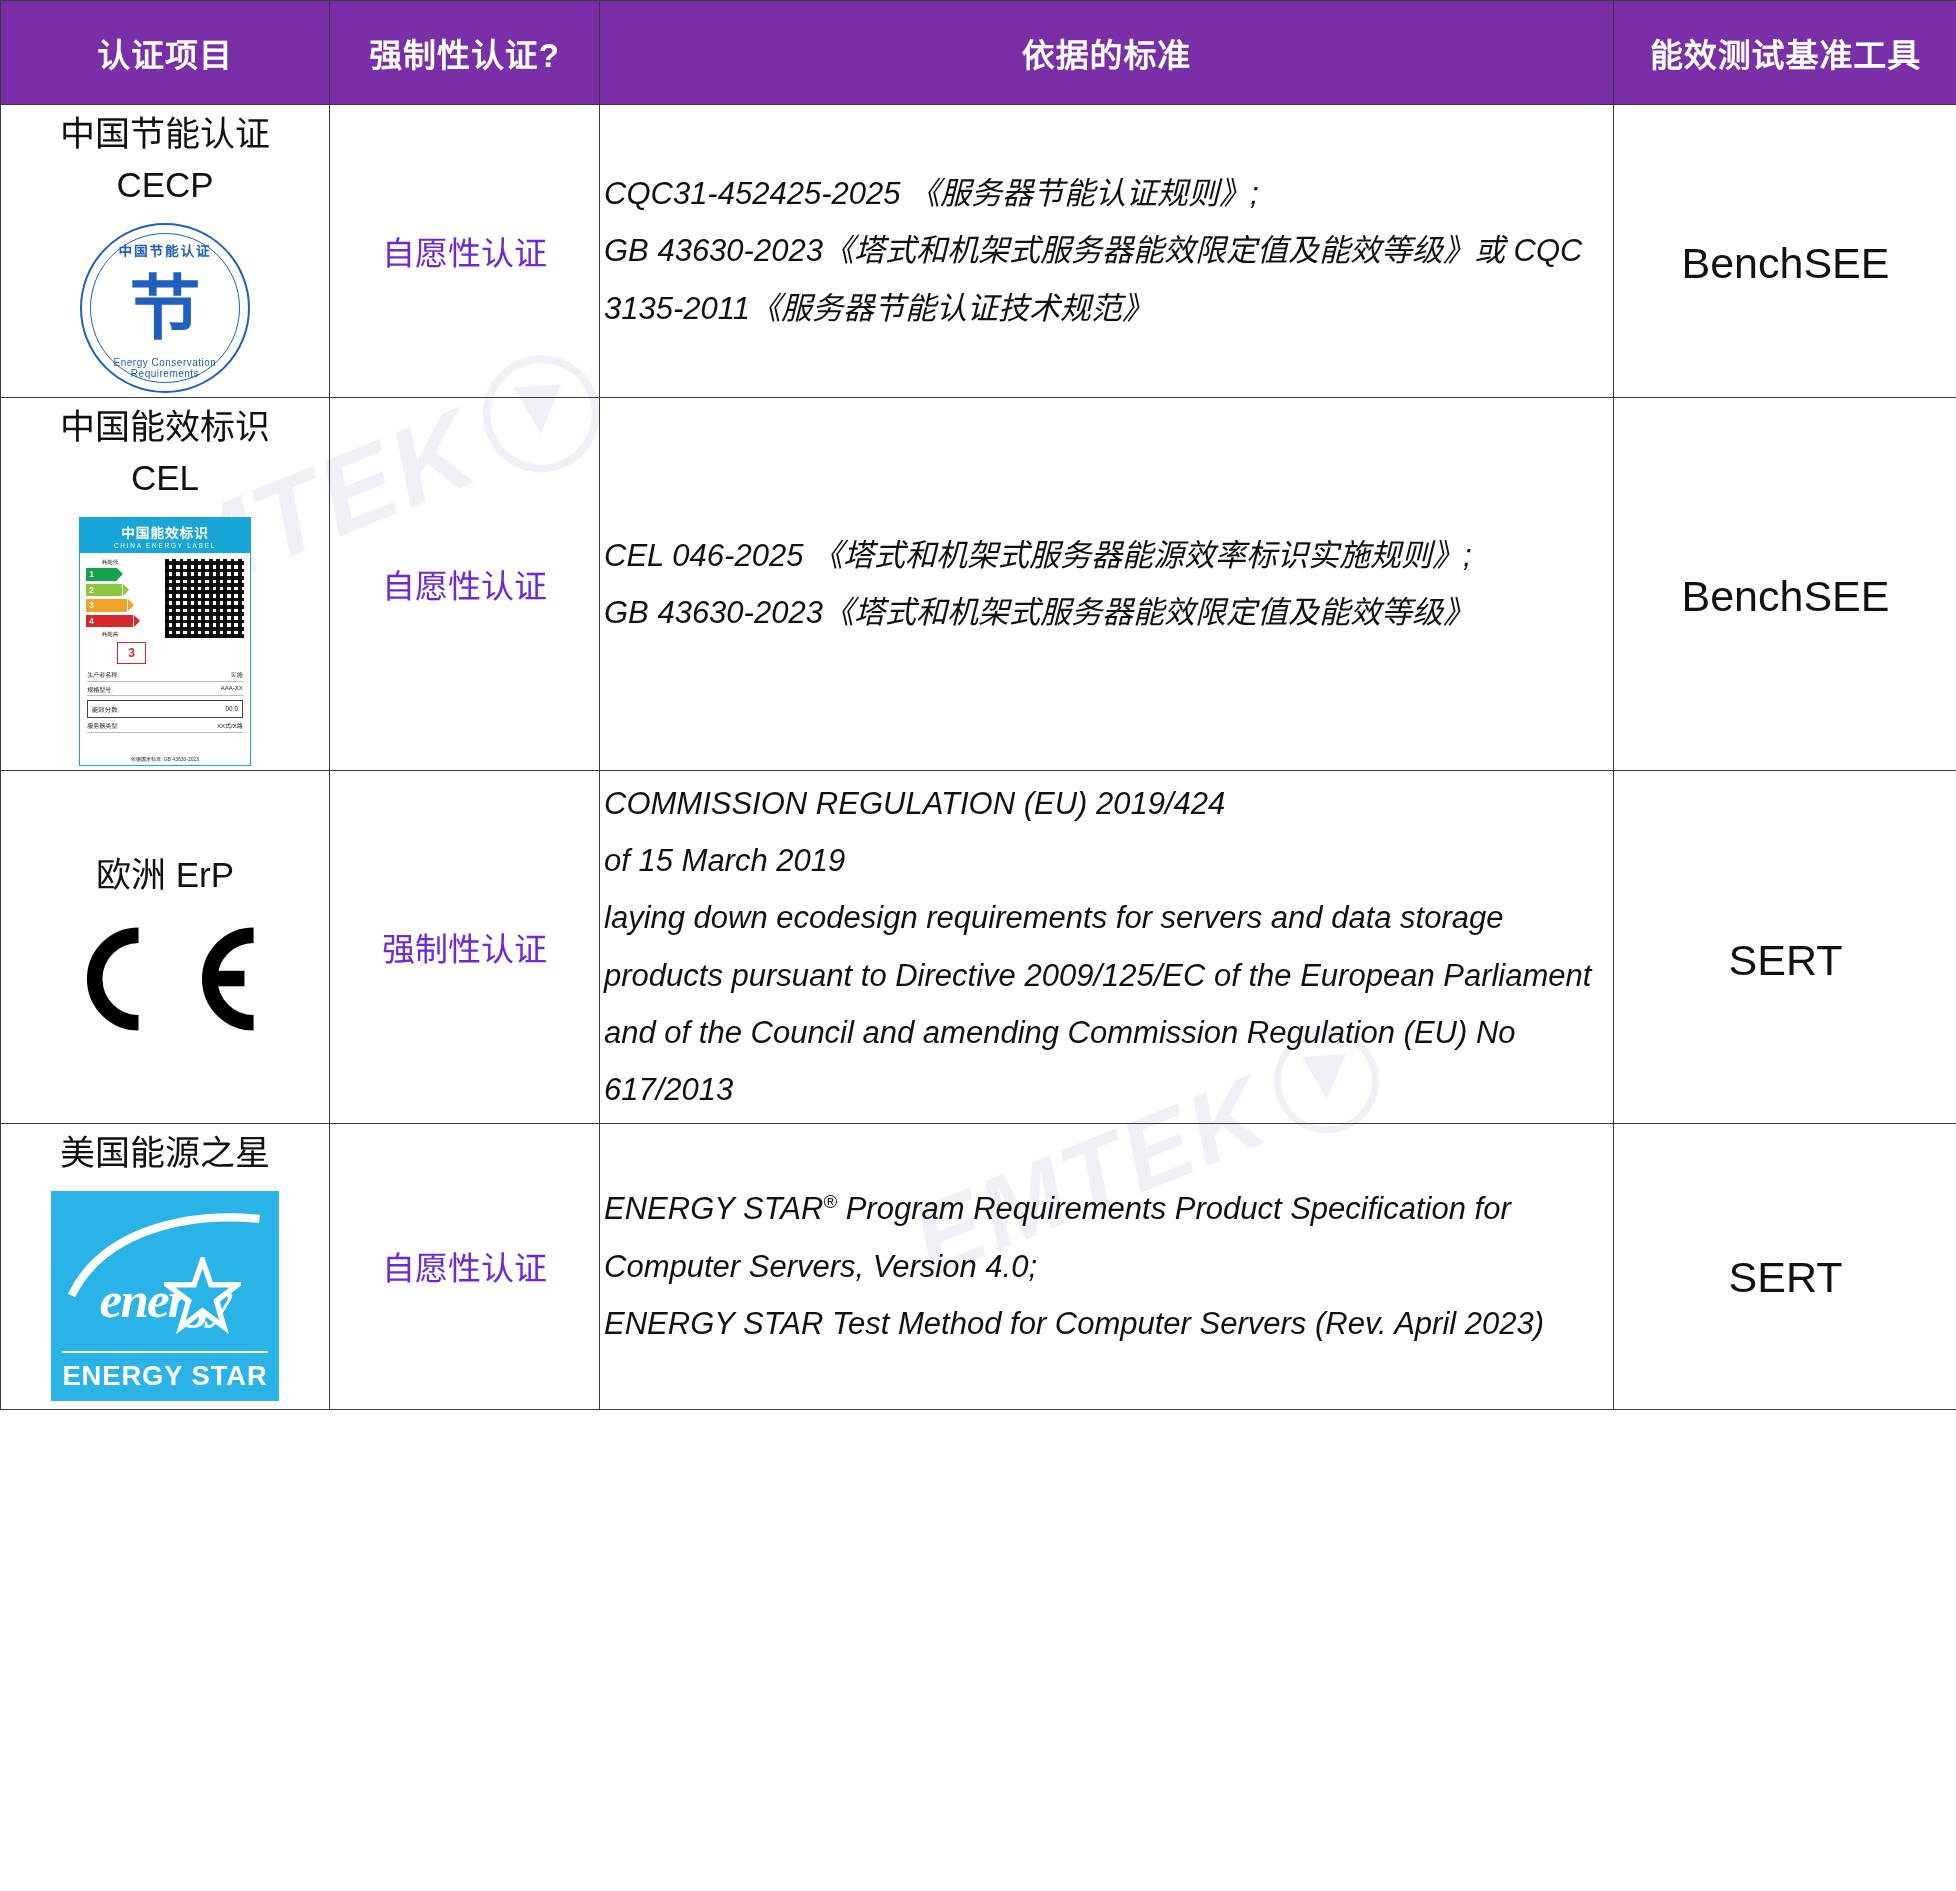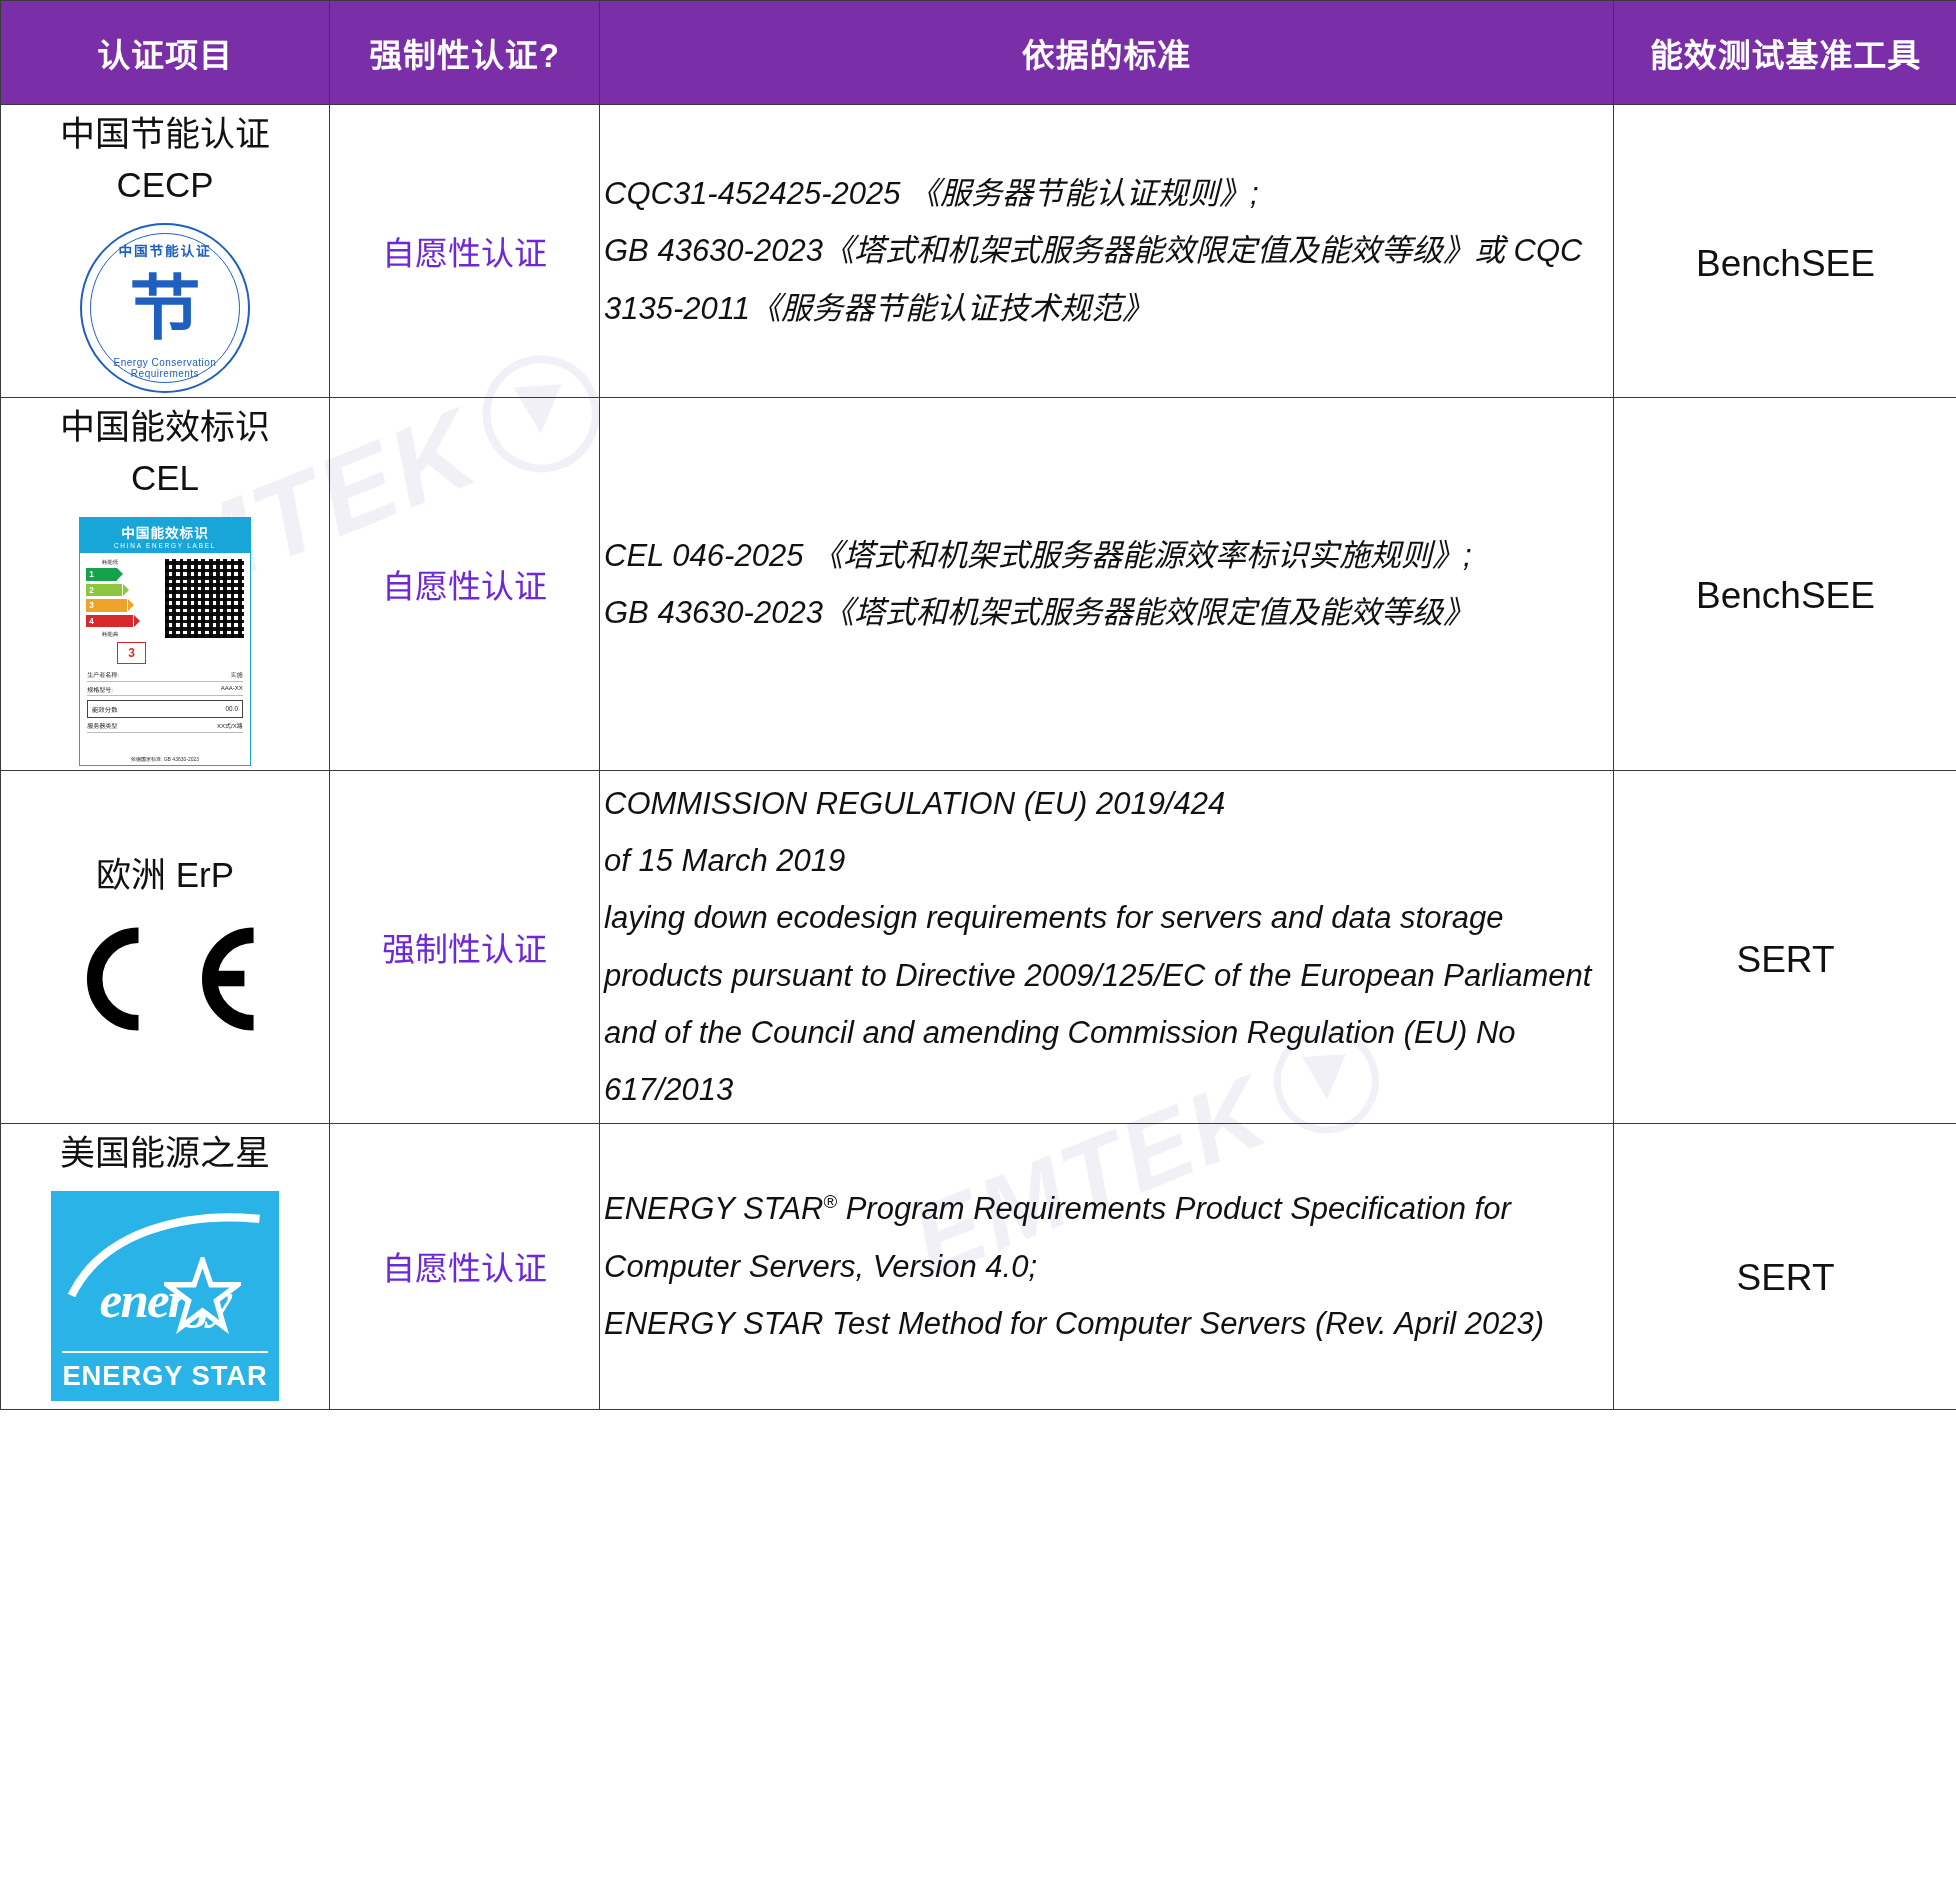--- a/index.html
+++ b/index.html
@@ -115,21 +115,21 @@
     font-size: 31px;
     color: #111;
     line-height: 1.85;
     padding: 24px 27.4px 24px 24px;
     text-align: left;
     font-style: italic;
   }
   td.std-cell p { margin: 0; }
   td.tool-cell {
     text-align: center;
-    font-size: 37px;
+    font-size: 43px;
     color: #111;
     vertical-align: top;
     padding-top: 31px;
   }
   .row-cecp td.tool-cell { padding-top: 29px; }
   .row-cel  td.tool-cell { padding-top: 29px; }
   .row-erp  td.tool-cell { padding-top: 31px; }
   .row-estar td.tool-cell { padding-top: 27.4px; }
 
   

